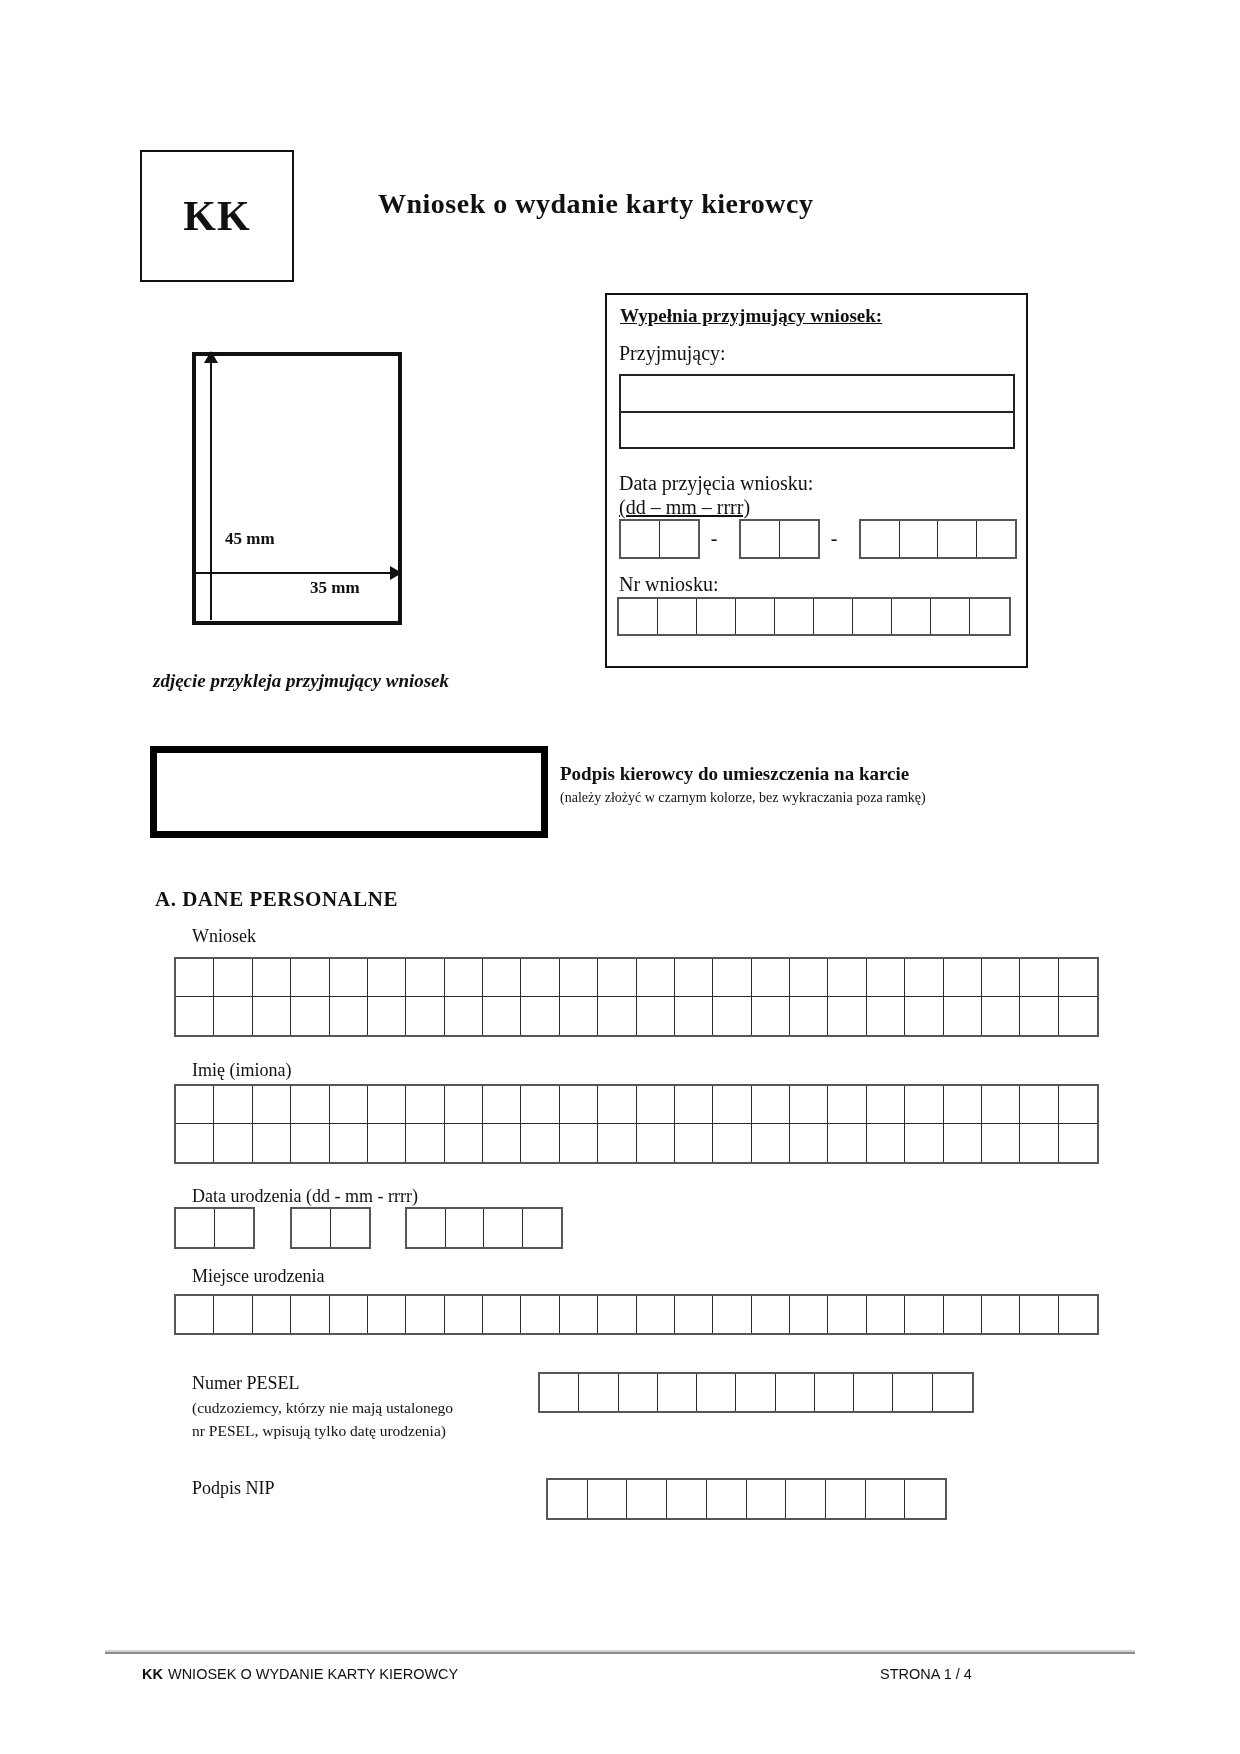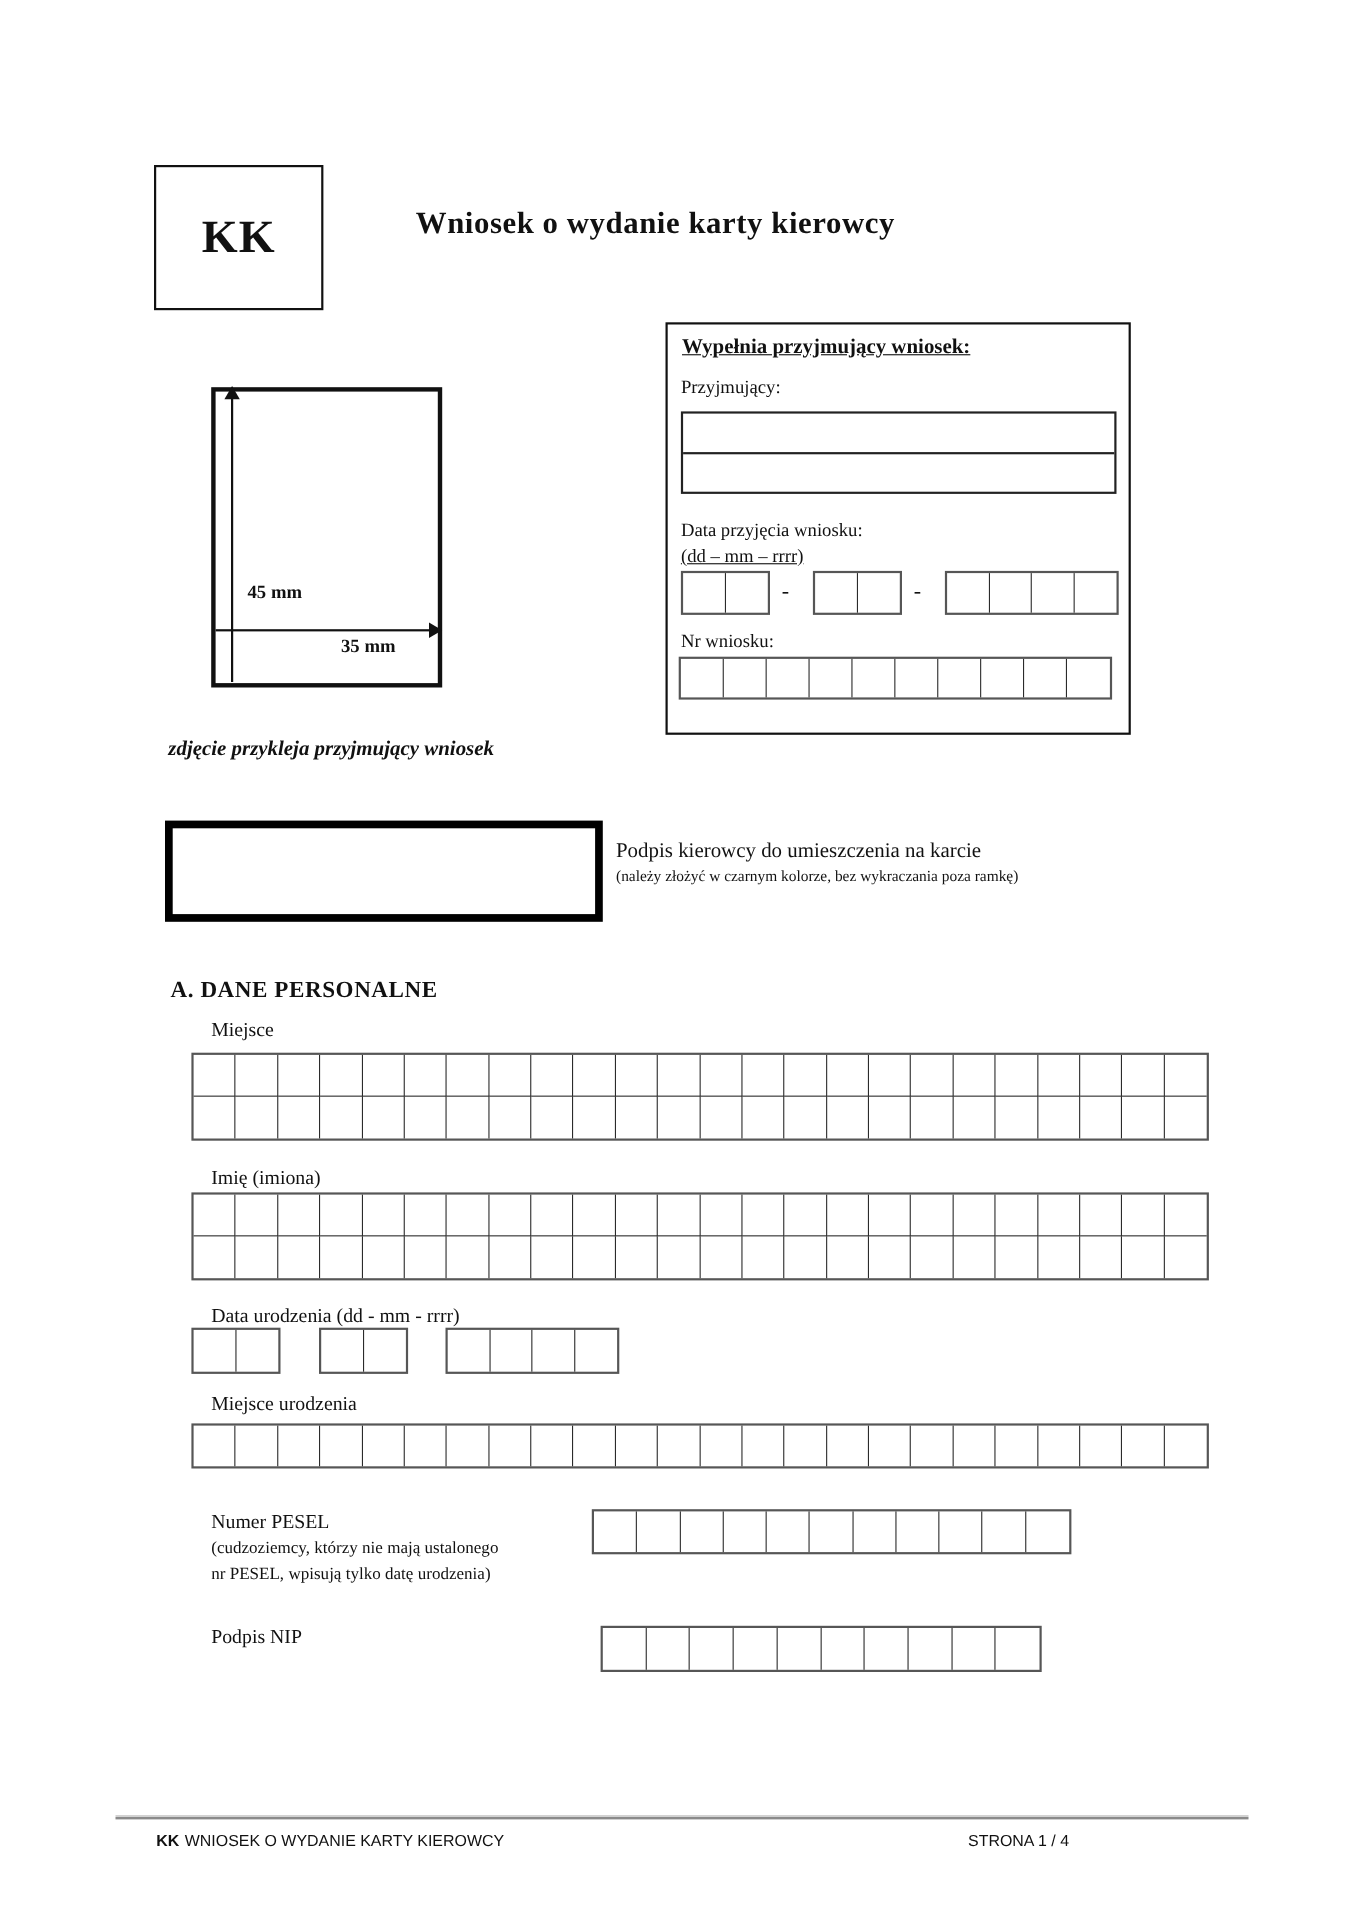--- a/index.html
+++ b/index.html
@@ -24,35 +24,35 @@
   .h-head{left:390px;top:566px;width:0;height:0;border-top:7px solid transparent;
           border-bottom:7px solid transparent;border-left:12px solid #111;}
   .dim-45{left:225px;top:529px;font-size:17px;font-weight:bold;}
   .dim-35{left:310px;top:578px;font-size:17px;font-weight:bold;}
   .photo-note{left:153px;top:670px;font-size:19px;font-weight:bold;font-style:italic;}
 
   
   .office-box{left:605px;top:293px;width:423px;height:375px;border:2px solid #111;box-sizing:border-box;}
   .office-box .abs{position:absolute;}
   .office-heading{left:13px;top:10px;font-size:19px;font-weight:bold;text-decoration:underline;}
-  .office-label{font-size:17px;}
+  .office-label{font-size:20px;}
   .recv-field{left:12px;top:79px;width:396px;height:75px;border:2px solid #222;box-sizing:border-box;background:#fff;}
   .recv-row1{width:100%;height:37px;border-bottom:2px solid #222;box-sizing:border-box;}
   .recv-row2{width:100%;height:36px;}
   .dash{font-size:20px;display:flex;align-items:center;justify-content:center;}
 
   
   .cellgrid{display:grid;border:2px solid #565656;box-sizing:content-box;background:#fff;}
   .cell{border-right:1.5px solid #2b2b2b;border-bottom:1.5px solid #2b2b2b;}
   .cell.lc{border-right:none;}
   .cell.lr{border-bottom:none;}
 
   
   .sig-box{left:150px;top:746px;width:398px;height:92px;border:7px solid #000;box-sizing:border-box;}
-  .sig-title{left:560px;top:763px;font-size:19px;font-weight:normal;}
+  .sig-title{left:560px;top:763px;font-size:19px;font-weight:bold;}
   .sig-note{left:560px;top:790px;font-size:14px;}
 
   
   .section-heading{left:155px;top:887px;font-size:21px;font-weight:bold;letter-spacing:.5px;}
   .field-label{font-size:18px;}
   .small-note{font-size:15.5px;}
 
   
   .footer-rule{left:105px;top:1650px;width:1030px;height:4px;
                background:linear-gradient(to bottom,#d2d2d2 0 45%,#8a8a8a 45%);}
@@ -121,21 +121,21 @@
         <div class="cell lc lr"></div>
       </div>
   </div>
 
   <div class="abs sig-box"></div>
   <div class="abs sig-title">Podpis kierowcy do umieszczenia na karcie</div>
   <div class="abs sig-note">(należy złożyć w czarnym kolorze, bez wykraczania poza ramkę)</div>
 
   <div class="abs section-heading">A. DANE PERSONALNE</div>
 
-  <div class="abs field-label" style="left:192px;top:926px;">Miejsce</div>
+  <div class="abs field-label" style="left:192px;top:926px;">Wniosek</div>
   <div class="abs cellgrid" style="left: 174px; top: 957px; width: 921px; height: 76px; grid-auto-rows: 1fr; grid-template-columns: repeat(24, 1fr);">
       <div class="cell"></div>
       <div class="cell"></div>
       <div class="cell"></div>
       <div class="cell"></div>
       <div class="cell"></div>
       <div class="cell"></div>
       <div class="cell"></div>
       <div class="cell"></div>
       <div class="cell"></div>

